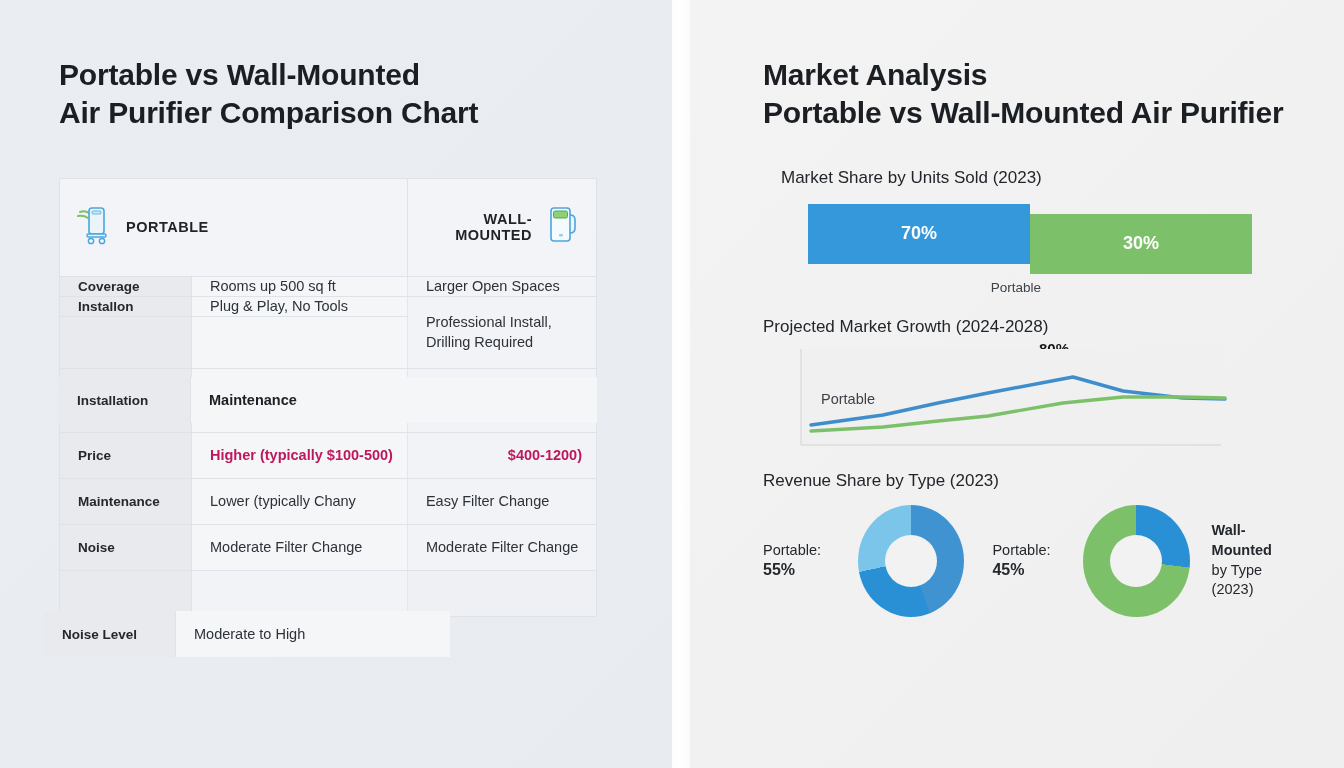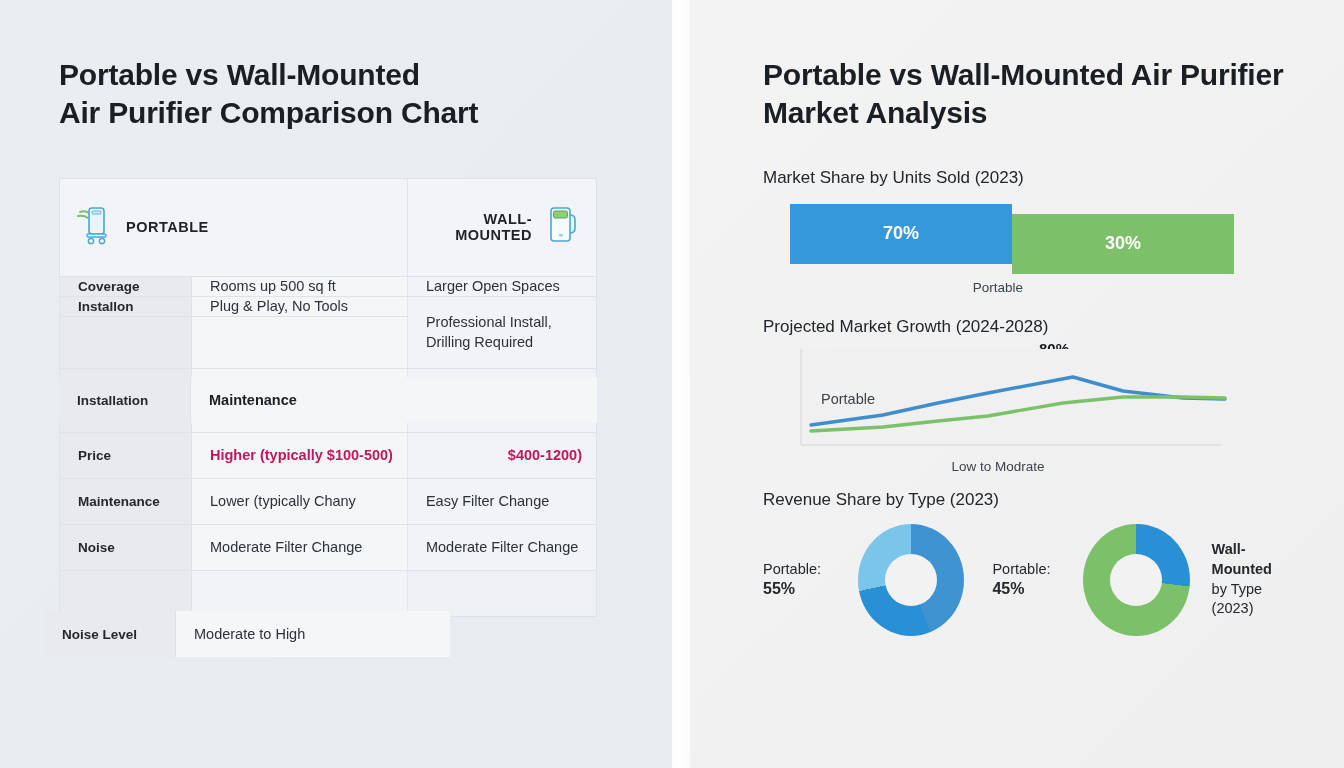--- a/index.html
+++ b/index.html
@@ -109,21 +109,21 @@
   }
   .right-title {
     font-size:30px; font-weight:bold; color:#1b1f24;
     line-height:1.26; letter-spacing:-0.2px;
   }
   .sec-title {
     font-size:17px; color:#22262b; font-weight:normal;
   }
 
   
-  .ms-block { margin-top:36px; position:relative; width:520px; }
+  .ms-block { margin-top:36px; position:relative; width:520px;margin-left:18px; }
   .ms-bars { position:relative; height:70px; margin-top:16px; }
   .bar-blue {
     position:absolute; left:27px; top:0;
     width:222px; height:60px;
     background:#3498db;
     display:flex; align-items:center; justify-content:center;
   }
   .bar-green {
     position:absolute; left:249px; top:10px;
     width:222px; height:60px;
@@ -272,22 +272,22 @@
       <div class="ov-label">Noise Level</div>
       <div class="ov-val">Moderate to High</div>
     </div>
   </div>
 
   <div class="divider"></div>
 
   <div class="right-panel">
 
     <div>
+      <div class="right-title">Market Analysis</div>
       <div class="right-title">Portable vs Wall-Mounted Air Purifier</div>
-      <div class="right-title">Market Analysis</div>
     </div>
 
     <div class="ms-block">
       <div class="sec-title">Market Share by Units Sold (2023)</div>
       <div class="ms-bars">
         <div class="bar-blue">
           <span class="bar-pct">70%</span>
         </div>
         <div class="bar-green">
           <span class="bar-pct">30%</span>
@@ -306,21 +306,20 @@
         <svg class="lc-svg" width="490" height="108" viewBox="0 0 490 108">
           <rect x="38" y="2" width="420" height="96" fill="#f0f0f0"></rect>
           <line x1="38" y1="2" x2="38" y2="98" stroke="#dcdcdc" stroke-width="1.5"></line>
           <line x1="38" y1="98" x2="458" y2="98" stroke="#dcdcdc" stroke-width="1.5"></line>
           <polyline points="48,78 120,68 175,56 225,46 310,30 360,44 420,51 462,52" fill="none" stroke="#3f8ecb" stroke-width="3.4" stroke-linecap="round" stroke-linejoin="round"></polyline>
           <polyline points="48,84 120,80 175,74 225,69 300,56 360,50 420,50 462,51" fill="none" stroke="#7cc169" stroke-width="3.4" stroke-linecap="round" stroke-linejoin="round"></polyline>
         </svg>
         <div class="lc-inlabel">Portable</div>
       </div>
 
-      <div class="lc-caption">Low to Modrate</div>
     </div>
 
     <div class="dn-block">
       <div class="sec-title">Revenue Share by Type (2023)</div>
 
       <div class="dn-row">
 
         <div class="dn-lab" style="width:90px; text-align:left;">
           <span>Portable:</span><br>
           <b>55%</b>

